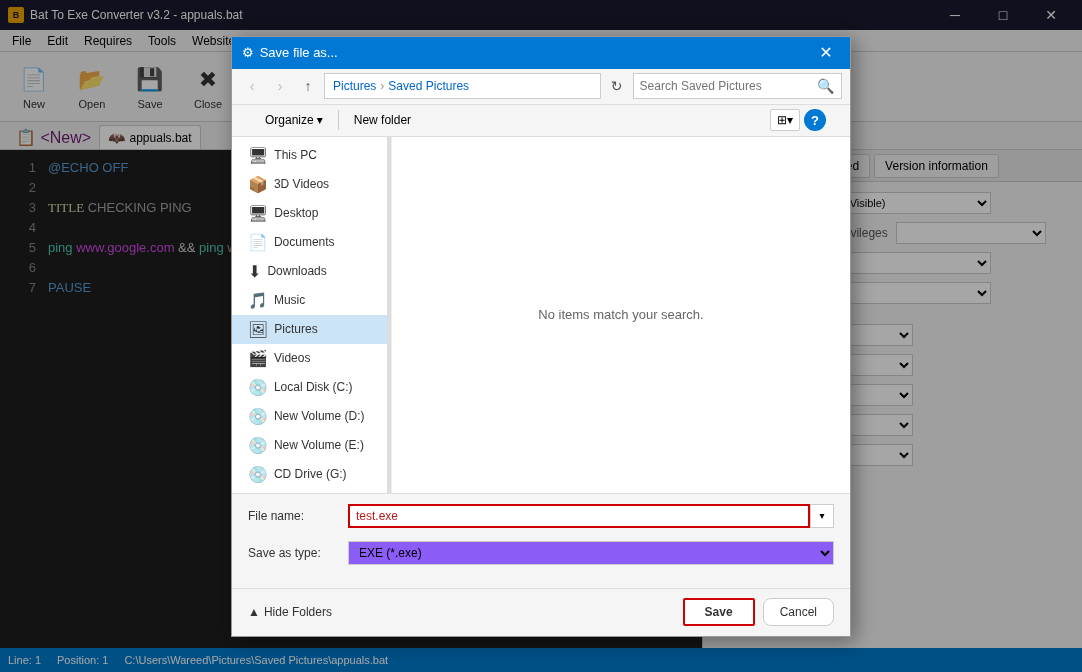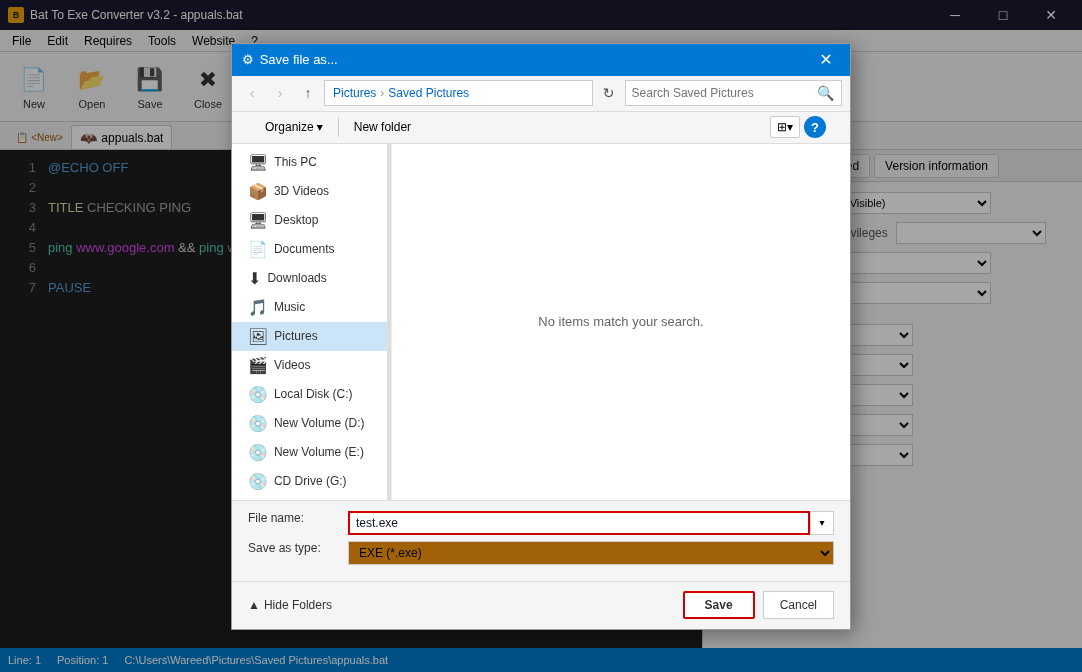--- a/index.html
+++ b/index.html
@@ -82,22 +82,22 @@
       padding-left: 8px;
     }
     .tab-new {
       display: flex;
       align-items: center;
       height: 24px;
       padding: 0 8px;
       background: none;
       border: none;
       cursor: pointer;
-      font-size: 10px;
-      color: #a16207;
+      font-size: 16px;
+      color: #701a75;
     }
     .tab-item {
       display: flex;
       align-items: center;
       height: 24px;
       padding: 0 8px;
       background: white;
       border: 1px solid #ccc;
       border-bottom: none;
       border-radius: 3px 3px 0 0;
@@ -128,21 +128,21 @@
     }
     .line-num {
       color: #858585;
       min-width: 28px;
       text-align: right;
       margin-right: 12px;
       user-select: none;
     }
     .line-code { color: #d4d4d4; }
     .kw-blue { color: #569cd6; }
-    .kw-yellow { color: #dcdcaa; }
+    .kw-yellow { color: #dcdcaa; font-family: Liberation Serif, serif; }
     .kw-green { color: #4ec9b0; }
 
     
     .right-panel {
       width: 380px;
       background: #f5f5f5;
       border-left: 1px solid #ccc;
       display: flex;
       flex-direction: column;
     }
@@ -264,21 +264,21 @@
     }
     .addr-sep { color: #999; }
     .addr-part { color: #0066cc; cursor: pointer; }
     .addr-search {
       height: 26px;
       display: flex;
       align-items: center;
       background: white;
       border: 1px solid #ccc;
       padding: 0 6px;
-      gap: 16px;
+      gap: 8px;
     }
     .addr-search input {
       border: none; outline: none; font-size: 12px; width: 170px; color: #888;
     }
     .addr-search-icon { color: #666; font-size: 14px; }
 
     
     .dialog-toolbar {
       background: #f5f5f5;
       border-bottom: 1px solid #ddd;
@@ -368,49 +368,50 @@
     }
 
     
     .dialog-filename-area {
       background: #f5f5f5;
       border-top: 1px solid #ddd;
       padding: 10px 16px;
     }
     .fname-row {
       display: flex;
-      margin-bottom: 6px;
+      align-items: center;
+      margin-bottom: 13px;
     }
     .fname-label { font-size: 12px; min-width: 100px; color: #333; }
     .fname-input {
       flex: 1;
       height: 24px;
       border: 2px solid #cc0000;
       padding: 0 6px;
       font-size: 12px;
       background: white;
-      color: #0f172a;
+      color: #b91c1c;
     }
     .fname-dropdown {
       width: 24px;
       height: 24px;
       border: 1px solid #ccc;
       background: white;
       cursor: pointer;
       display: flex;
       align-items: center;
       justify-content: center;
       font-size: 10px;
     }
     .ftype-select {
       flex: 1;
       height: 24px;
       border: 1px solid #ccc;
       font-size: 12px;
-      background: #a16207;
+      background: #8b5cf6;
       padding: 0 6px;
     }
 
     
     .dialog-buttons {
       background: #f5f5f5;
       border-top: 1px solid #ddd;
       height: 48px;
       display: flex;
       align-items: center;
@@ -441,21 +442,21 @@
       border-radius: 2px;
     }
     .cancel-btn {
       height: 28px;
       padding: 0 16px;
       background: white;
       border: 1px solid #ccc;
       cursor: pointer;
       font-size: 12px;
       color: #333;
-      border-radius: 0;
+      border-radius: 8px;
     }
   </style>
 </head>
 <body>
 
 <div class="title-bar">
   <div class="title-bar-left">
     <div class="title-bar-icon">B</div>
     <span>Bat To Exe Converter v3.2 - appuals.bat</span>
   </div>

